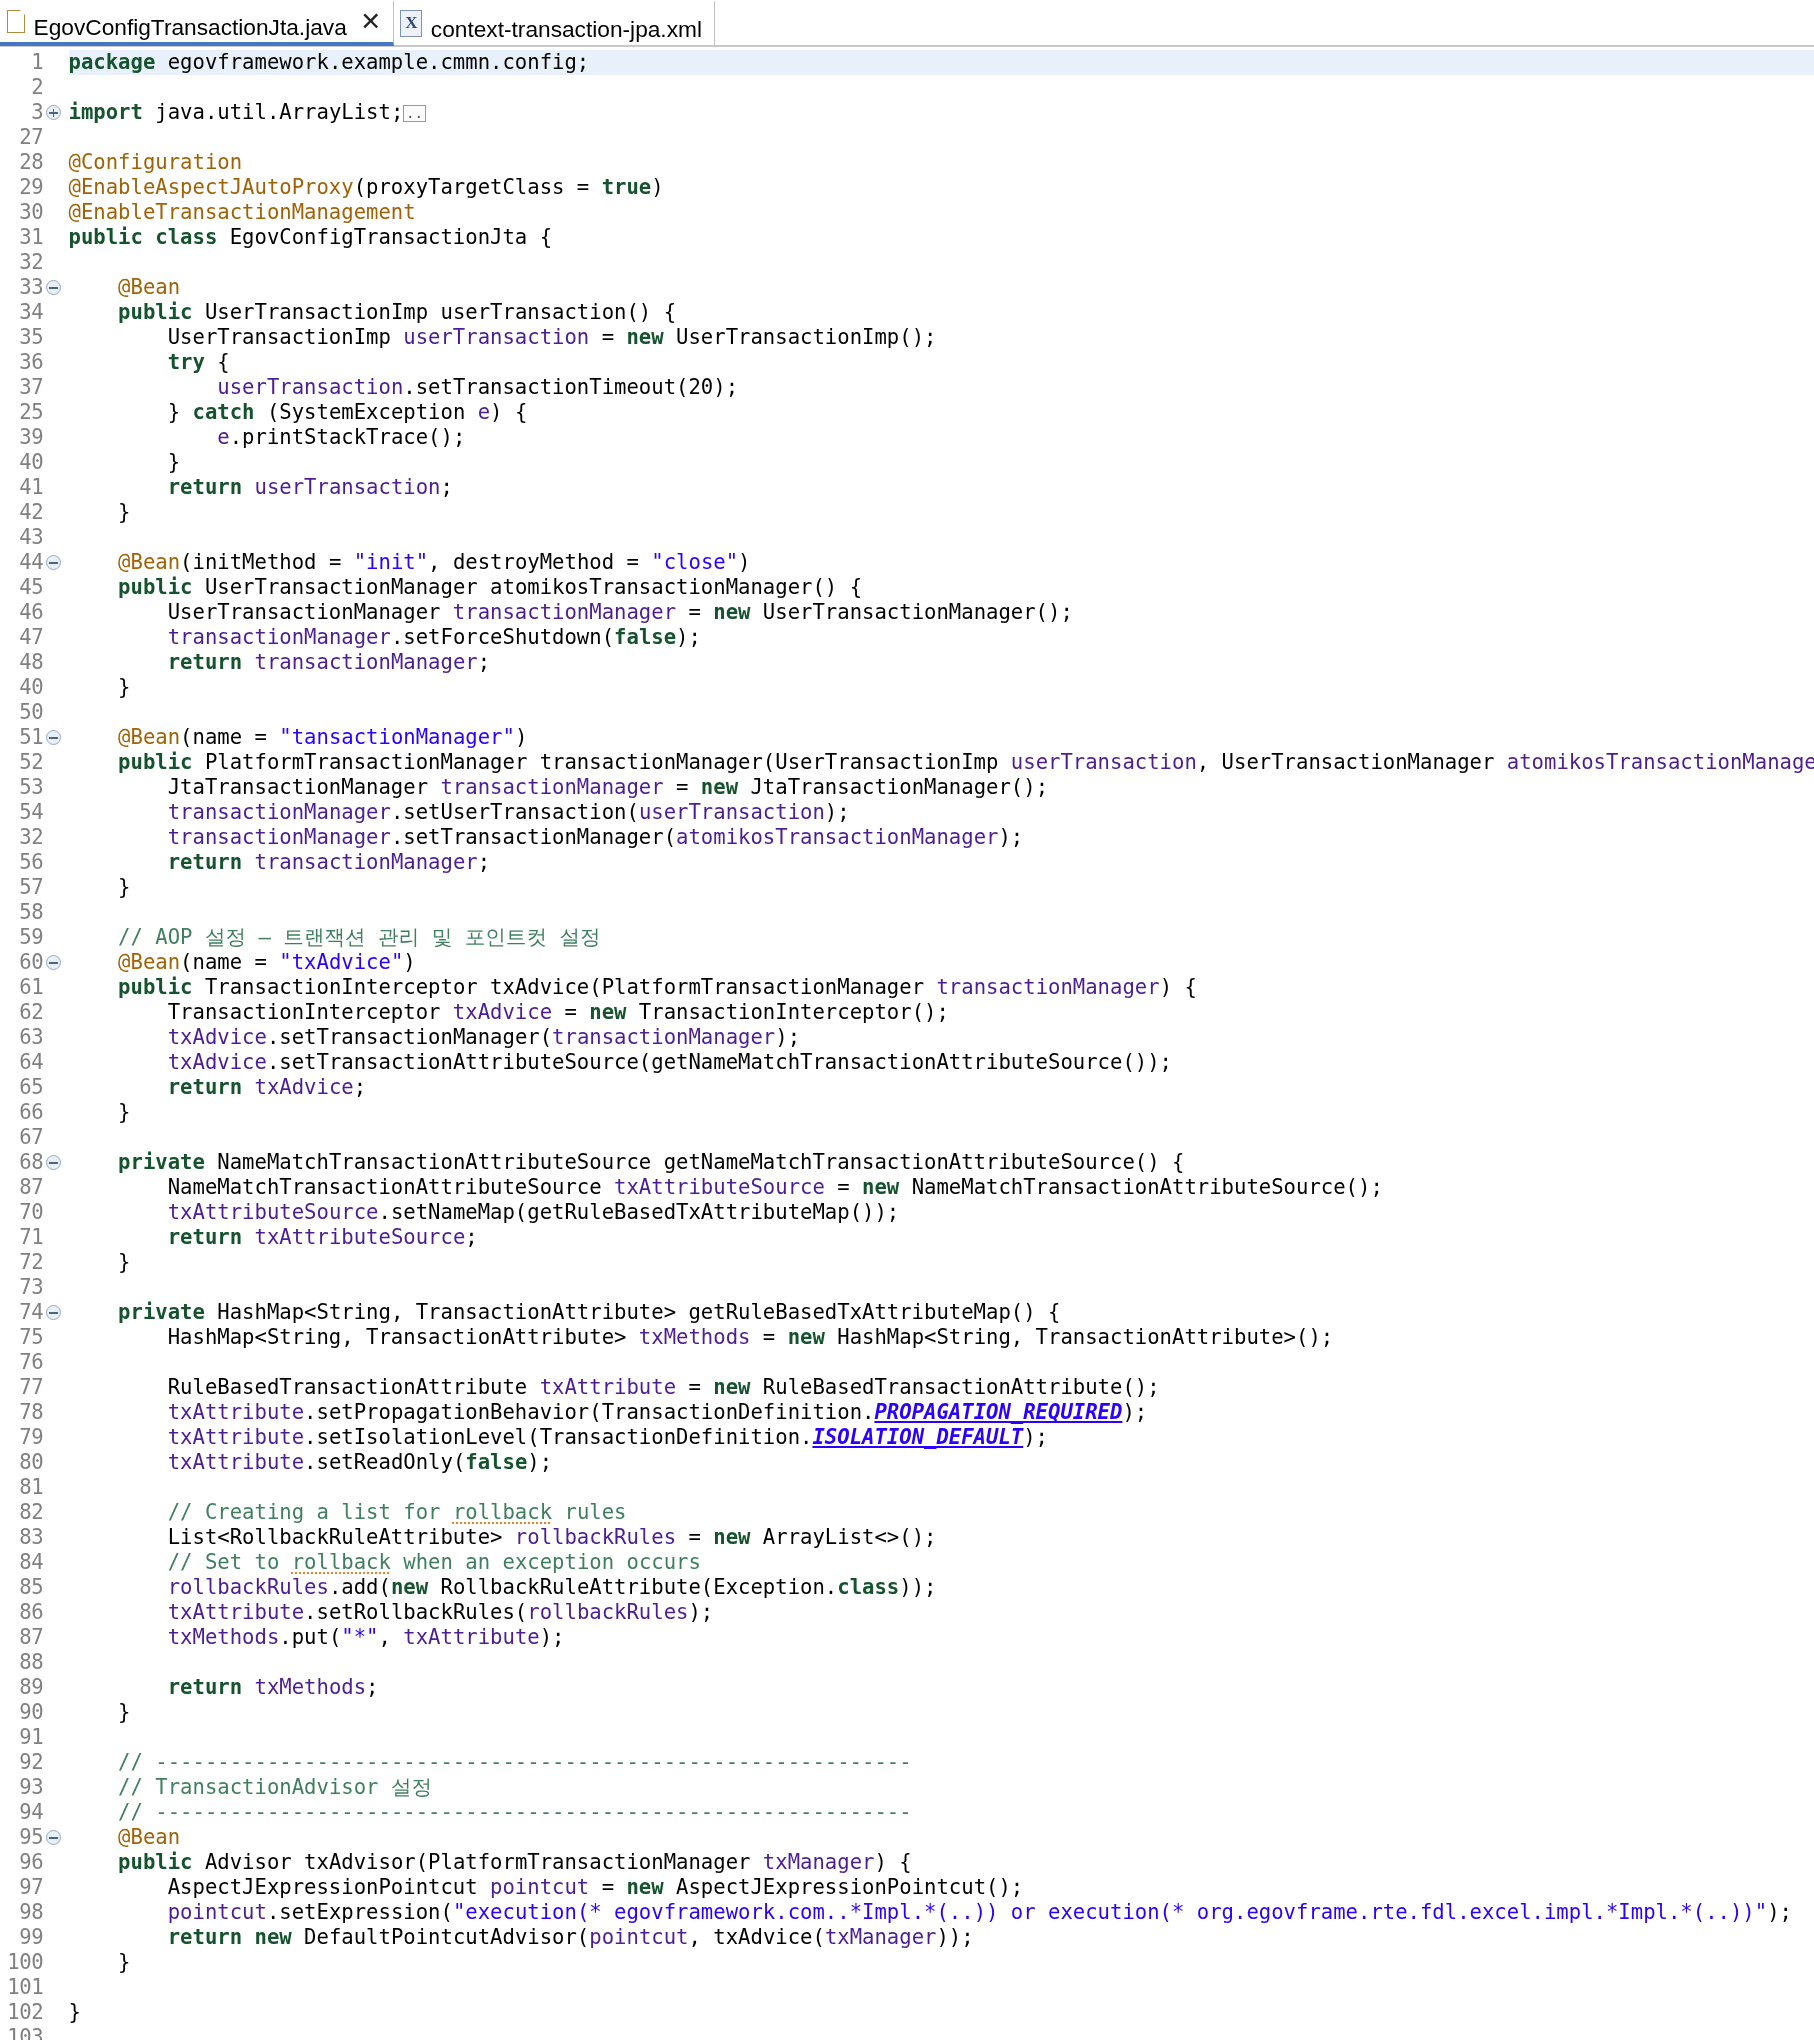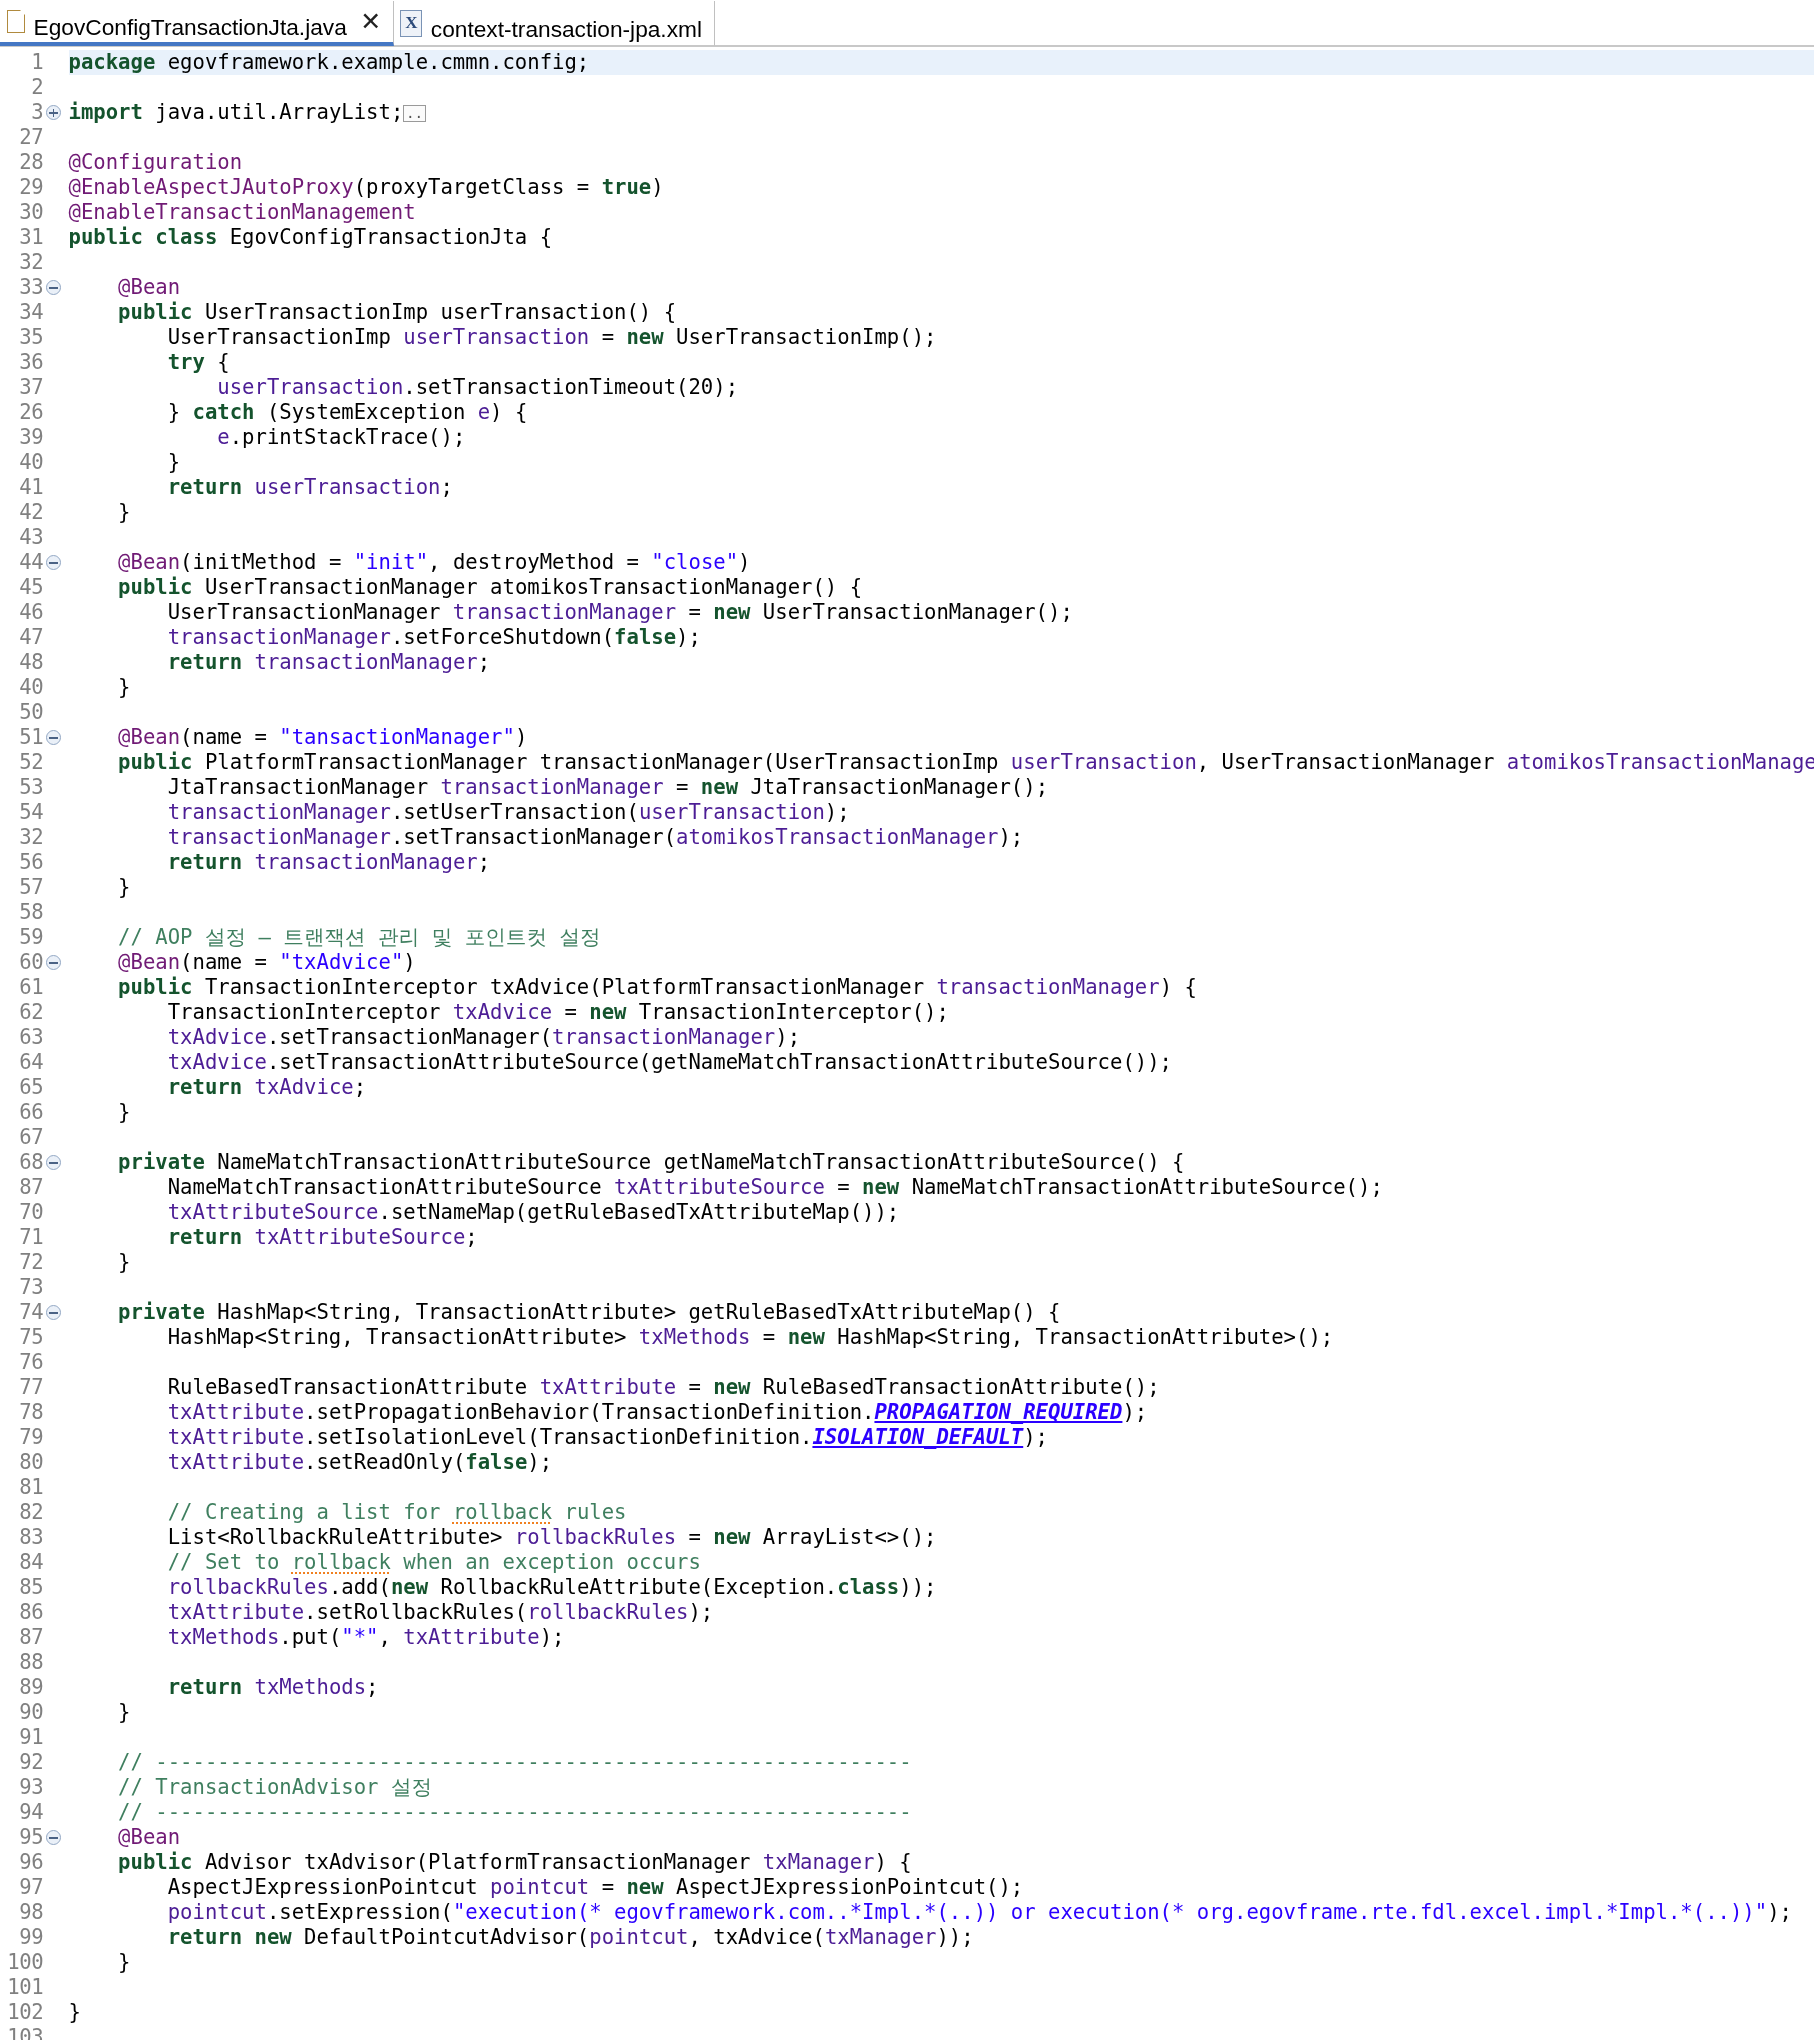--- a/index.html
+++ b/index.html
@@ -141,21 +141,21 @@
     height:25px;
     white-space:pre;
     color:#000000;
   }
   .ln.hl{
     background:#e8f1fb;
   }
 
   
   .kw{color:#14532d;font-weight:bold;}
-  .ann{color:#701a75;text-align:right;}
+  .ann{color:#a16207;text-align:right;}
   .str{color:#2a00ff;}
   .cmt{color:#3f7f5f;}
   .loc{color:#4c1d95;}
   .cst{color:#2a00ff;font-weight:bold;font-style:italic;text-decoration:underline;}
   .spell{
     text-decoration:underline;
     text-decoration-style:dotted;
     text-decoration-color:#f08020;
     text-decoration-thickness:1.7px;
     text-underline-offset:2.5px;
@@ -199,21 +199,21 @@
       <div class="gl">28</div>
       <div class="gl">29</div>
       <div class="gl">30</div>
       <div class="gl">31</div>
       <div class="gl">32</div>
       <div class="gl">33</div>
       <div class="gl">34</div>
       <div class="gl">35</div>
       <div class="gl">36</div>
       <div class="gl">37</div>
-      <div class="gl">26</div>
+      <div class="gl">25</div>
       <div class="gl">39</div>
       <div class="gl">40</div>
       <div class="gl">41</div>
       <div class="gl">42</div>
       <div class="gl">43</div>
       <div class="gl">44</div>
       <div class="gl">45</div>
       <div class="gl">46</div>
       <div class="gl">47</div>
       <div class="gl">48</div>

